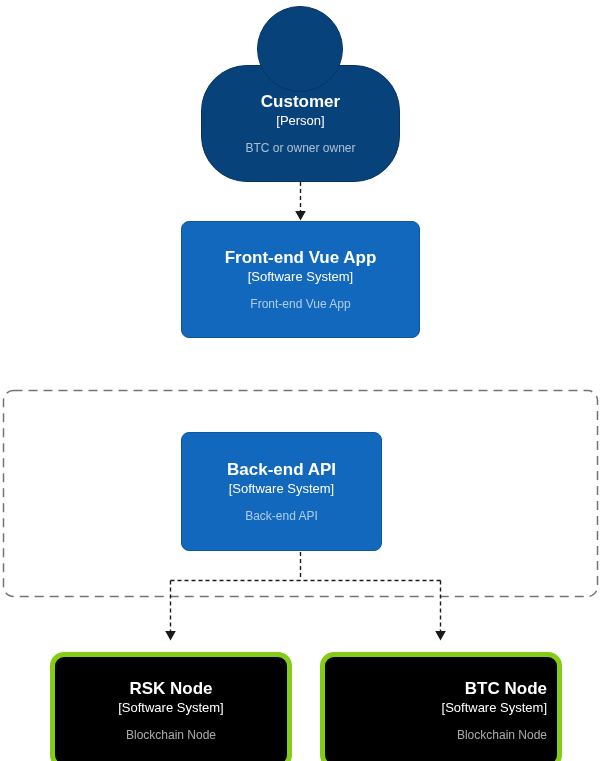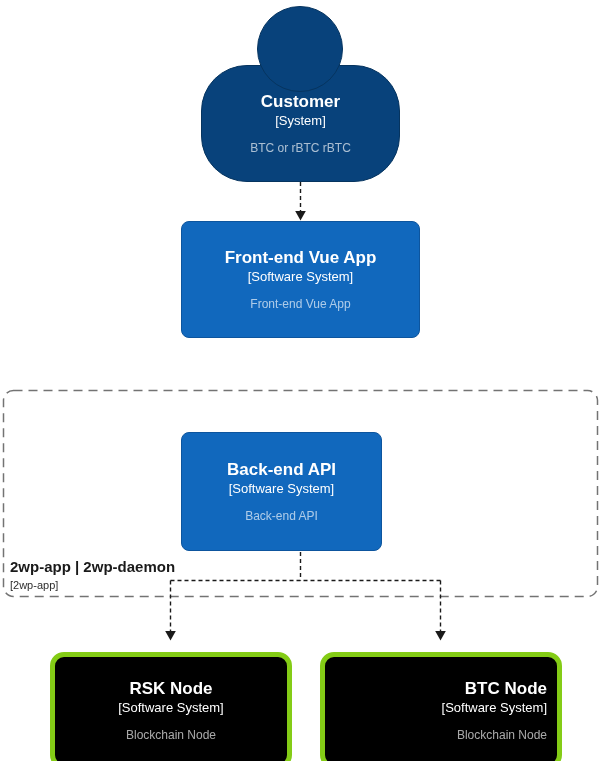--- a/index.html
+++ b/index.html
@@ -87,41 +87,37 @@
     </g>
     <g fill="#1a1a1a">
       <path d="M295.2 211 L305.8 211 L300.5 220.5 Z"></path>
       <path d="M165.2 631 L175.8 631 L170.5 640.5 Z"></path>
       <path d="M435.2 631 L445.8 631 L440.5 640.5 Z"></path>
     </g>
   </svg>
 
   <div class="node person-body" id="node-customer">
     <div class="title">Customer</div>
-    <div class="meta">[System]</div>
-    <div class="desc">BTC or rBTC rBTC</div>
+    <div class="meta">[Person]</div>
+    <div class="desc">BTC or owner owner</div>
   </div>
   <div class="person-head"></div>
 
   <div class="node sysbox" id="node-frontend">
     <div class="title">Front-end Vue App</div>
     <div class="meta">[Software System]</div>
     <div class="desc">Front-end Vue App</div>
   </div>
 
   <div class="node sysbox" id="node-backend">
     <div class="title">Back-end API</div>
     <div class="meta">[Software System]</div>
     <div class="desc">Back-end API</div>
   </div>
 
-  <div class="boundary-label">
-    <div class="b-title">2wp-app | 2wp-daemon</div>
-    <div class="b-meta">[2wp-app]</div>
-  </div>
 
   <div class="node extbox" id="node-rsk">
     <div class="title">RSK Node</div>
     <div class="meta">[Software System]</div>
     <div class="desc">Blockchain Node</div>
   </div>
 
   <div class="node extbox" id="node-btc">
     <div class="title">BTC Node</div>
     <div class="meta">[Software System]</div>

